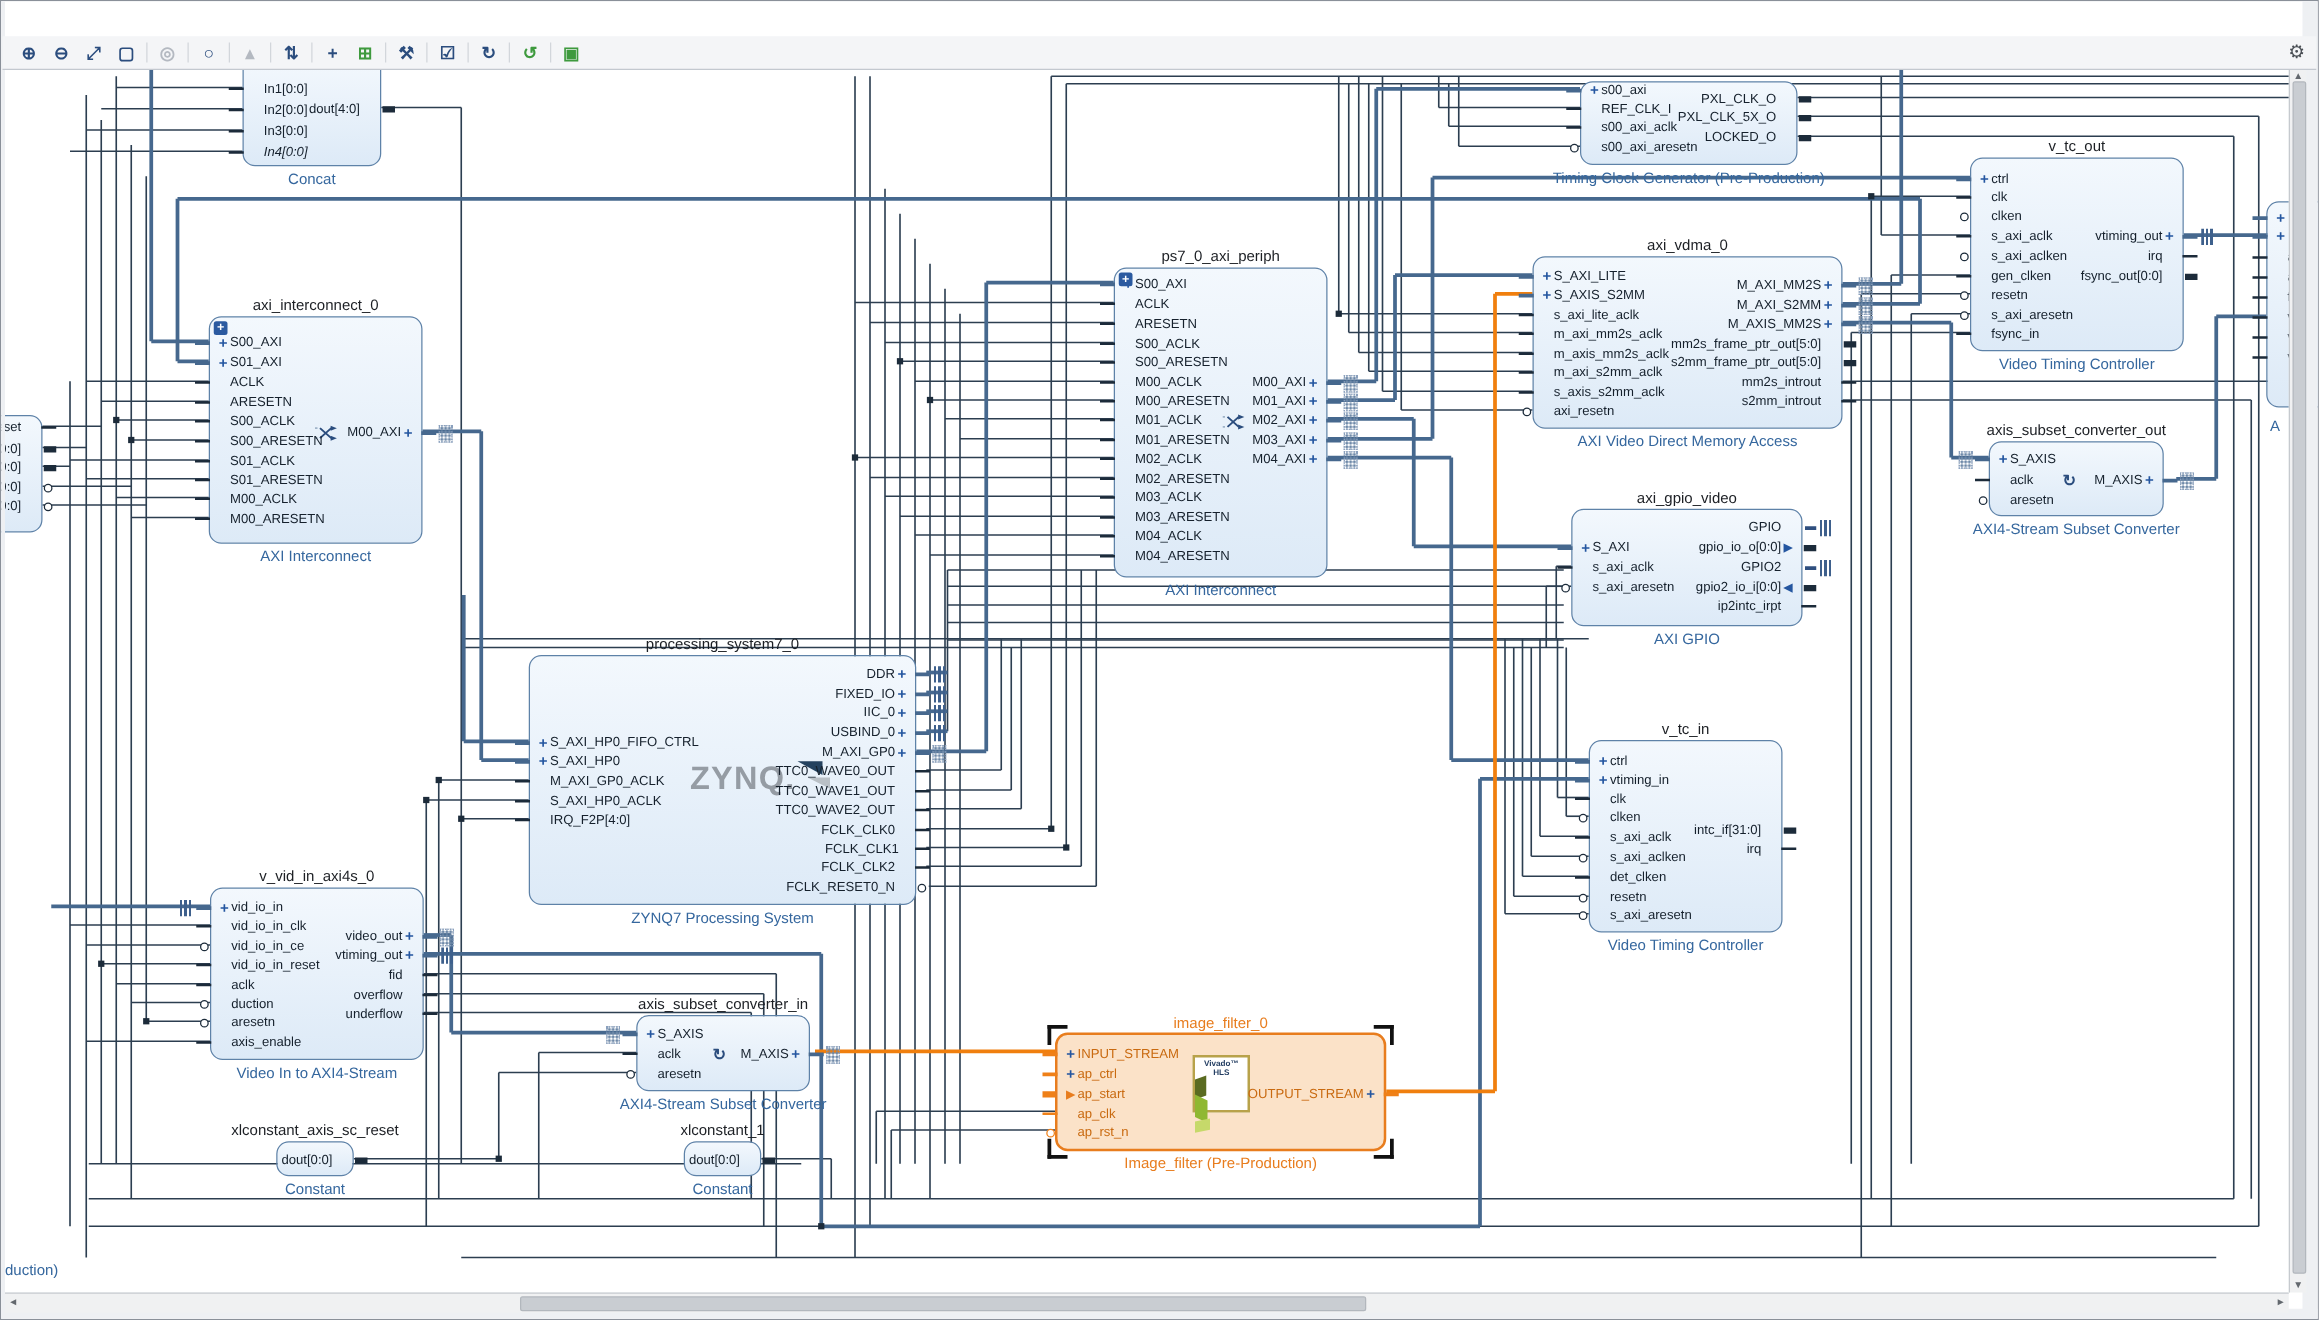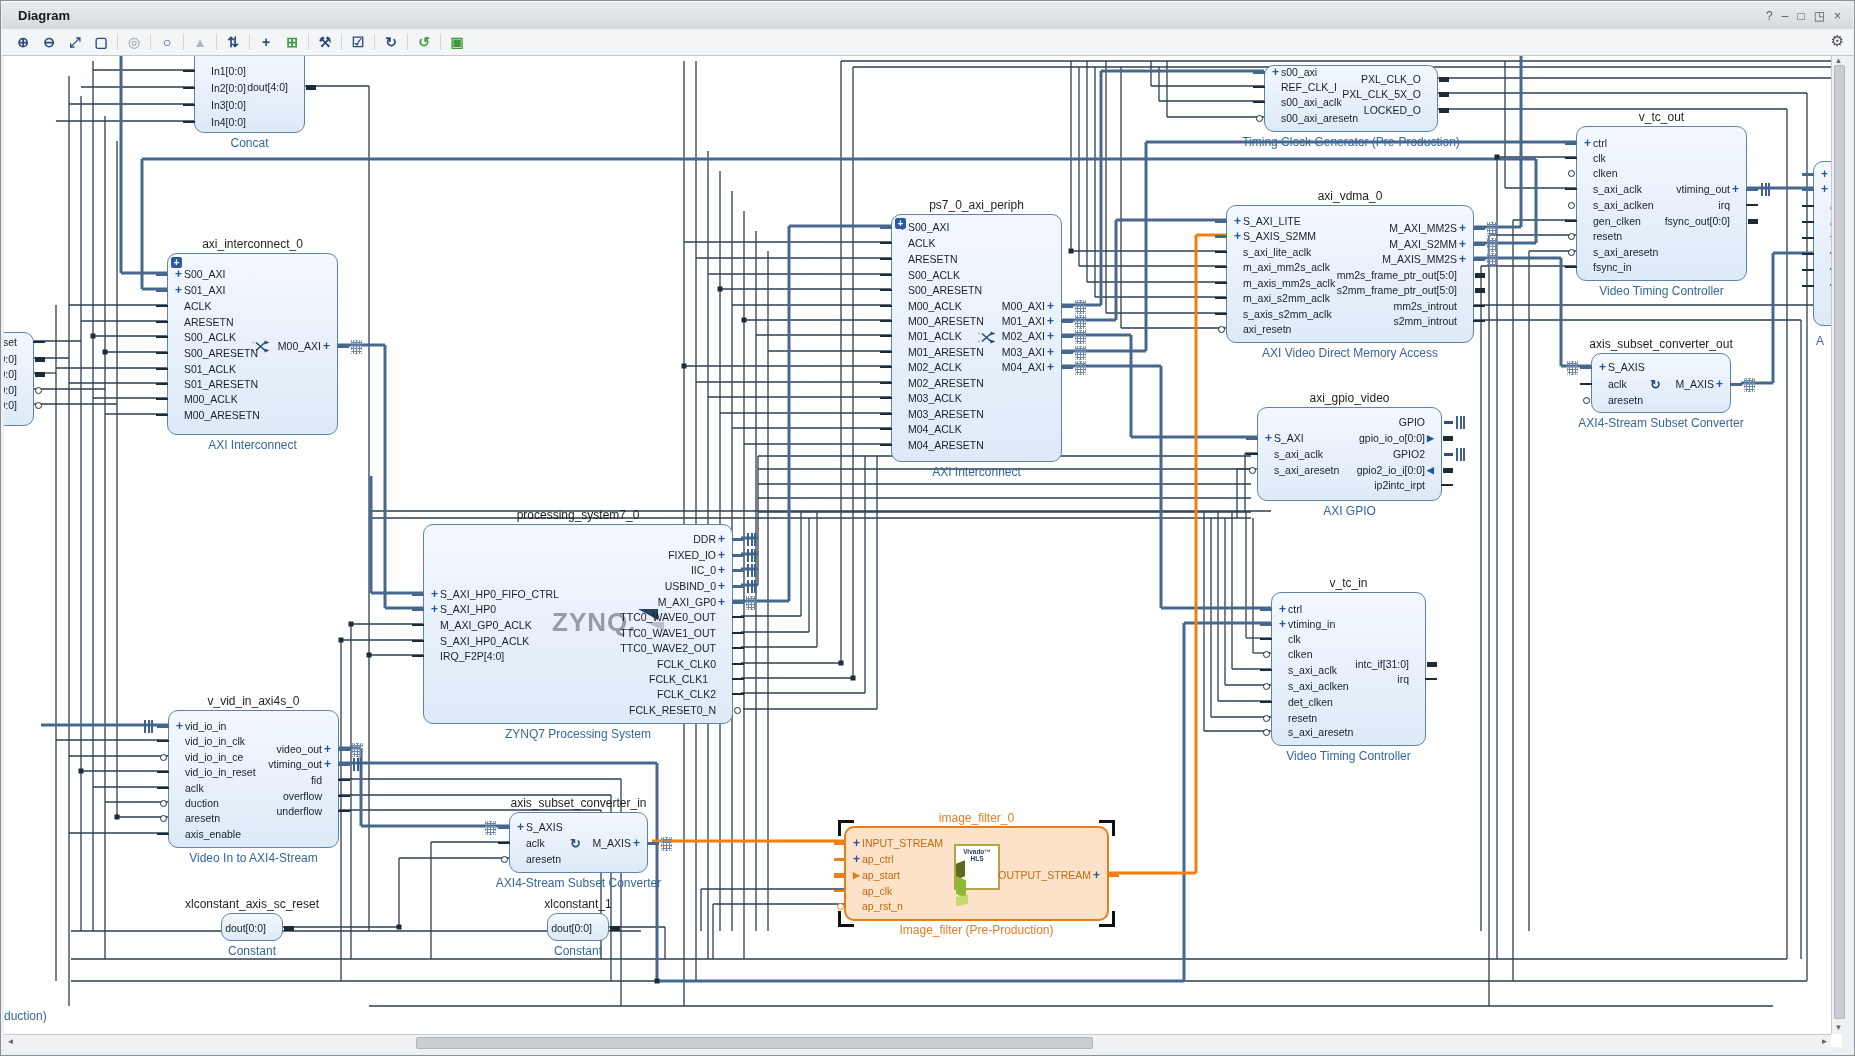--- a/index.html
+++ b/index.html
@@ -335,21 +335,21 @@
           <div class="port L" style="top: 34px; left: 5px;">
             <div class="glyph"></div>
             <span>In2[0:0]</span>
           </div>
           <div class="stub plain" style="left: -12px; width: 12px; top: 40px;"></div>
           <div class="port L" style="top: 51px; left: 5px;">
             <div class="glyph"></div>
             <span>In3[0:0]</span>
           </div>
           <div class="stub plain" style="left: -12px; width: 12px; top: 57px;"></div>
-          <div class="port L" style="top: 68px; left: 5px;">
+          <div class="port L" style="top: 68px; left: 5px; font-style: italic;">
             <div class="glyph"></div>
             <span>In4[0:0]</span>
           </div>
           <div class="stub plain" style="left: -12px; width: 12px; top: 74px;"></div>
           <div class="port R" style="top: 33px; right: 5px;">
             <div class="glyph"></div>
             <span>dout[4:0]</span>
           </div>
           <div class="stub vec" style="right: -12px; width: 10px; top: 38px;"></div>
         </div>
@@ -878,21 +878,21 @@
           <div class="port R" style="top: 116px; right: 5px;">
             <div class="glyph"></div>
             <span>TTC0_WAVE2_OUT</span>
           </div>
           <div class="stub plain" style="right: -12px; width: 12px; top: 122px;"></div>
           <div class="port R" style="top: 132px; right: 5px;">
             <div class="glyph"></div>
             <span>FCLK_CLK0</span>
           </div>
           <div class="stub plain" style="right: -12px; width: 12px; top: 138px;"></div>
-          <div class="port R" style="top: 147px; right: 13px;">
+          <div class="port R" style="top: 147px; right: 2px;">
             <div class="glyph"></div>
             <span>FCLK_CLK1</span>
           </div>
           <div class="stub plain" style="right: -12px; width: 12px; top: 153px;"></div>
           <div class="port R" style="top: 162px; right: 5px;">
             <div class="glyph"></div>
             <span>FCLK_CLK2</span>
           </div>
           <div class="stub plain" style="right: -12px; width: 12px; top: 168px;"></div>
           <div class="port R" style="top: 178px; right: 5px;">
@@ -1194,30 +1194,20 @@
     <div id="frags">
         <div class="frag" style="left: 3px; top: 1008px;">duction)</div>
         <div class="frag" style="left: 1815px; top: 333px;">A</div>
       </div>
   </div>
 
   <div class="strip" style="left:0;top:0;bottom:0;width:3px;"></div>
   <div class="strip" style="right:0;top:0;bottom:0;width:12px;"></div>
   <div class="strip" style="left:0;right:0;bottom:0;height:8px;"></div>
 
-  <div id="titlebar">
-    <span class="t">Diagram</span>
-    <span id="winctl">
-        <span>?</span>
-        <span>–</span>
-        <span>□</span>
-        <span>◳</span>
-        <span>×</span>
-      </span>
-  </div>
   <div id="toolbar">
       <span class="tbi">⊕</span>
       <span class="tbi">⊖</span>
       <span class="tbi">⤢</span>
       <span class="tbi">▢</span>
       <span class="tbsep"></span>
       <span class="tbi dis">◎</span>
       <span class="tbsep"></span>
       <span class="tbi">○</span>
       <span class="tbsep"></span>

